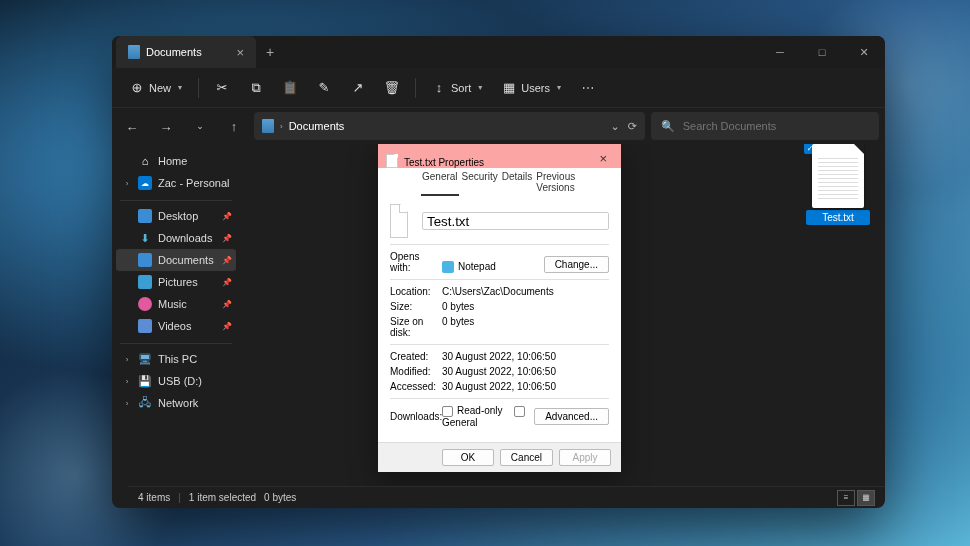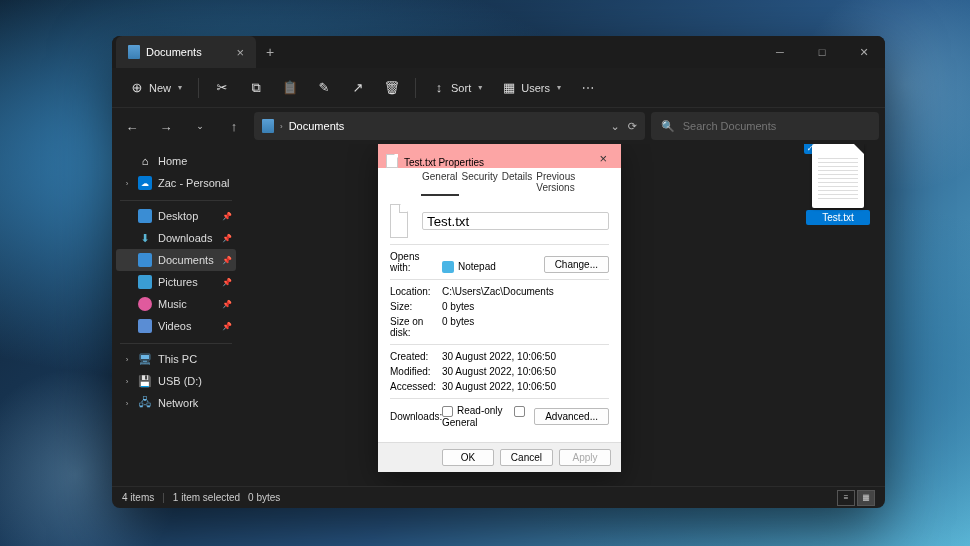--- a/index.html
+++ b/index.html
@@ -52,21 +52,21 @@
 .ssep{height:1px;background:#333;margin:4px 4px;}
 
 .content{flex:1;position:relative;background:#1e1e1e;padding:4px;}
 .fileitem{position:absolute;right:15px;top:0;width:64px;cursor:pointer;}
 .fileitem .thumb{width:52px;height:64px;margin:0 auto;background:#fff;border-radius:2px;position:relative;box-shadow:0 1px 3px rgba(0,0,0,.4);}
 .fileitem .thumb::before{content:"";position:absolute;right:0;top:0;border-style:solid;border-width:0 10px 10px 0;border-color:transparent #1e1e1e transparent transparent;}
 .fileitem .thumb .lines{position:absolute;left:6px;right:6px;top:14px;bottom:6px;background:repeating-linear-gradient(#ddd 0 1px,transparent 1px 4px);}
 .fileitem .fname{background:#0078d4;color:#fff;text-align:center;padding:2px 4px;font-size:10px;margin-top:2px;border-radius:2px;}
 .fileitem .chk{position:absolute;left:-2px;top:-2px;width:12px;height:12px;background:#0078d4;color:#fff;font-size:8px;display:flex;align-items:center;justify-content:center;border-radius:2px;}
 
-.statusbar{height:22px;border-top:1px solid #2b2b2b;display:flex;align-items:center;padding:0 10px;gap:8px;color:#ccc;font-size:10px;}
+.statusbar{height:22px;border-top:1px solid #2b2b2b;display:flex;align-items:center;padding:0 10px;gap:8px;color:#ccc;font-size:10px;margin-left:16px;}
 .statusbar .sep{color:#555;}
 .statusbar .views{margin-left:auto;display:flex;gap:2px;}
 .statusbar .vbtn{width:18px;height:16px;border:1px solid #555;display:flex;align-items:center;justify-content:center;font-size:8px;cursor:pointer;}
 .statusbar .vbtn.active{background:#444;}
 
 .dialog{position:absolute;left:138px;top:0;width:243px;height:328px;background:#fff;color:#000;font-size:10px;box-shadow:0 8px 30px rgba(0,0,0,.4);display:flex;flex-direction:column;border-radius:0 0 2px 2px;}
 .dlg-title{height:24px;display:flex;align-items:flex-end;padding:0 8px;background:#fca5a5;}
 .dlg-title .dic{width:12px;height:14px;background:#fff;border:1px solid #ccc;margin-right:6px;position:relative;}
 .dlg-title .dic::before{content:"";position:absolute;right:-1px;top:-1px;border-style:solid;border-width:0 4px 4px 0;border-color:transparent #fff transparent transparent;}
 .dlg-title .dclose{margin-left:auto;font-size:13px;cursor:pointer;color:#333;padding:2px 6px;}

